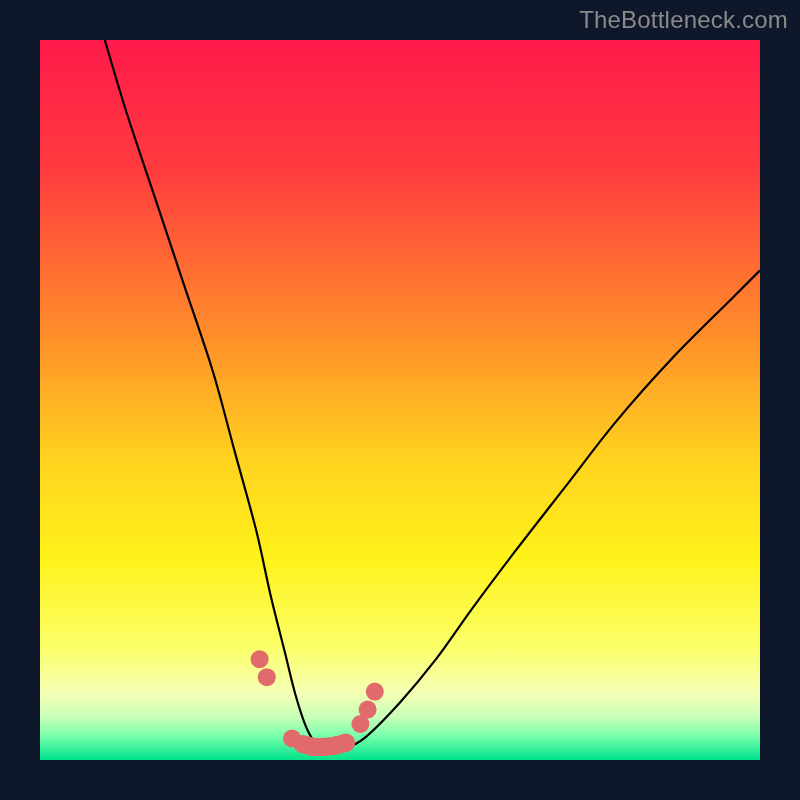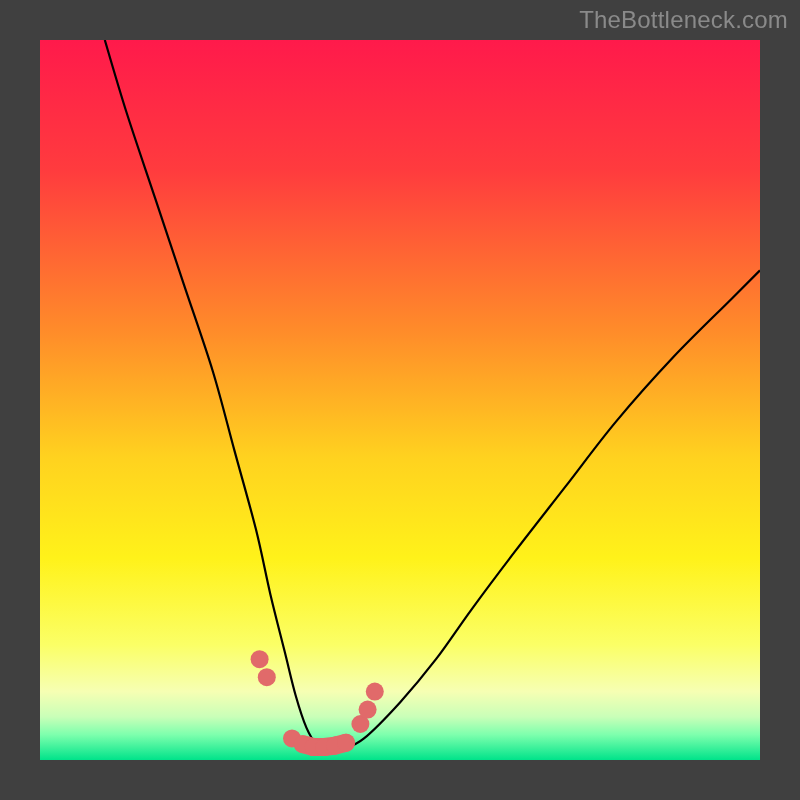--- a/index.html
+++ b/index.html
@@ -10,21 +10,21 @@
     background: #000;
     overflow: hidden;
     font-family: Arial, Helvetica, sans-serif;
   }
   .frame {
     position: absolute;
     left: 0;
     top: 0;
     width: 800px;
     height: 800px;
-    background: #404040;
+    background: #0f172a;
   }
   .plot-area {
     position: absolute;
     left: 40px;
     top: 40px;
     width: 720px;
     height: 720px;
   }
   .gradient {
     position: absolute;

